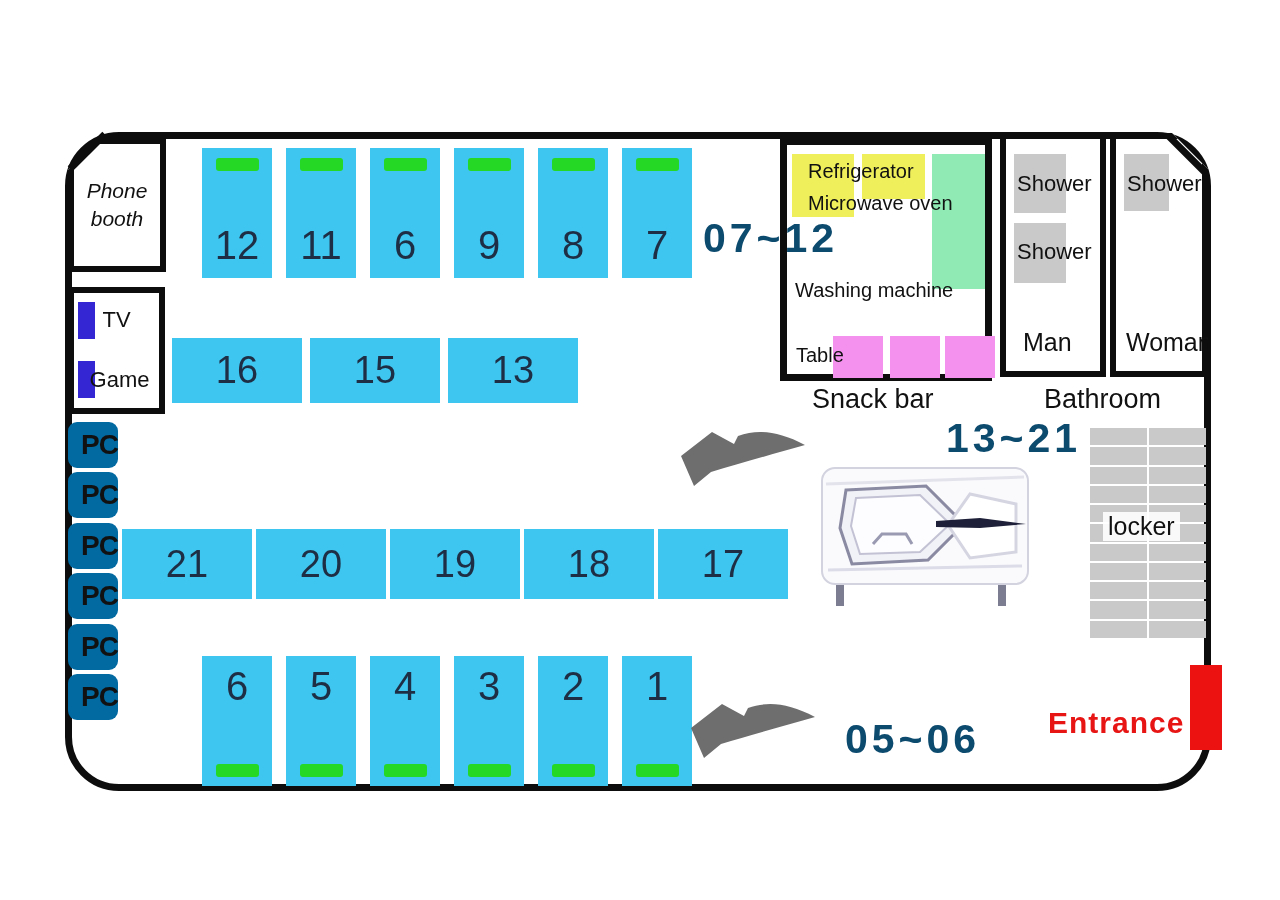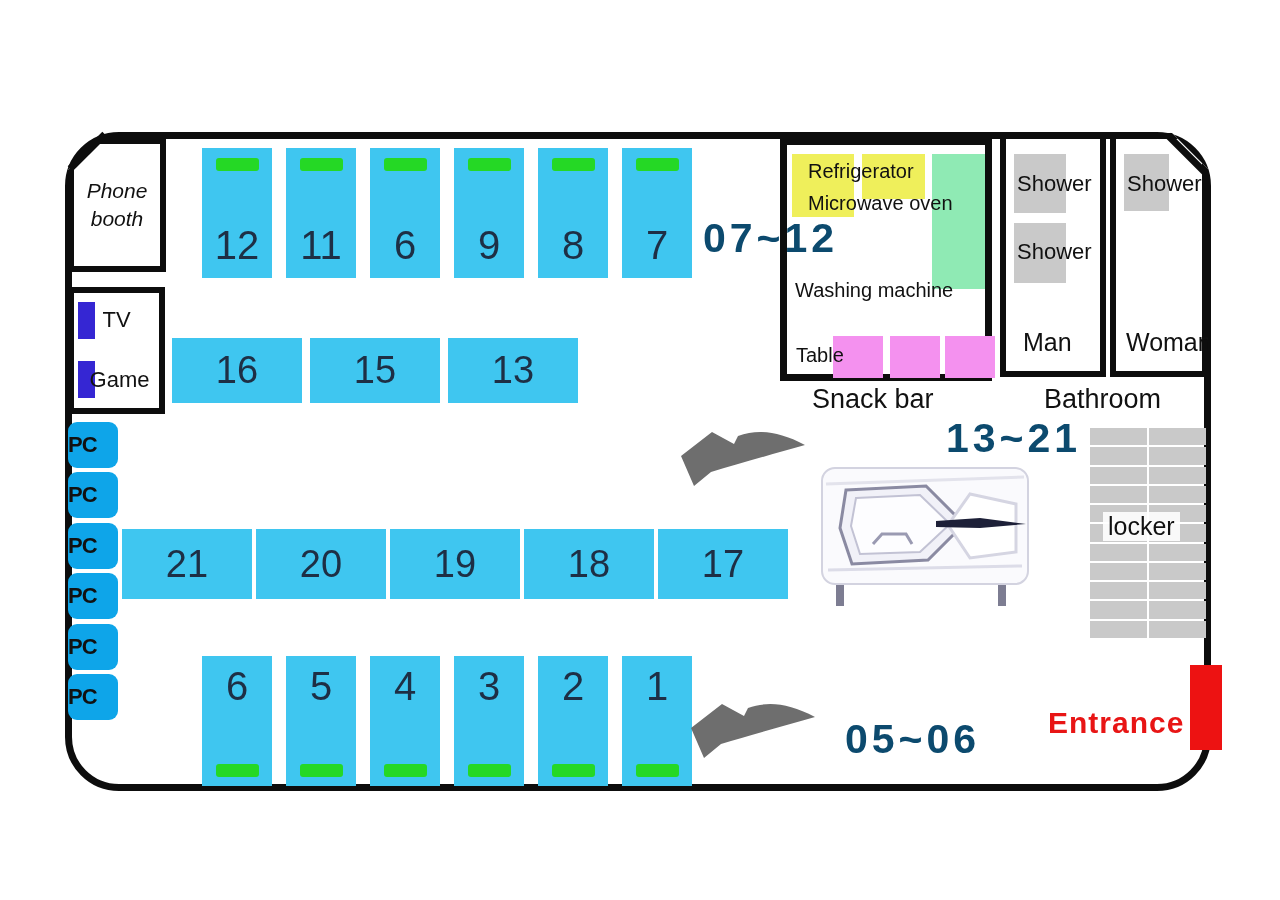--- a/index.html
+++ b/index.html
@@ -24,23 +24,23 @@
   .chamfer-tr{left:1160px;top:150px;width:52px;transform:rotate(45deg);}
 
   
   .tvgame{left:68px;top:287px;width:97px;height:127px;}
   .bluechip{position:absolute;width:17px;height:37px;background:#3526d3;}
   .tvgame .t1{left:4px;top:9px;} .tvgame .t2{left:4px;top:68px;}
   .tv-label{position:absolute;left:0;right:0;top:14px;text-align:center;font-size:22px;}
   .game-label{position:absolute;left:6px;right:0;top:74px;text-align:center;font-size:22px;}
 
   
-  .pc{left:68px;width:50px;height:46px;background:#0ea5e9;border-radius:9px;z-index:3;
-      display:flex;align-items:center;justify-content:flex-start;
-      font-size:22px;font-weight:700;letter-spacing:-1px;}
+  .pc{left:68px;width:50px;height:46px;background:#0369a1;border-radius:9px;z-index:3;
+      display:flex;align-items:center;justify-content:flex-end;
+      font-size:28px;font-weight:700;letter-spacing:-1px;}
 
   
   .bedrow{position:absolute;display:flex;z-index:2;}
   .bed{background:#3fc6f0;display:flex;flex-direction:column;align-items:center;
        color:#1e2f45;}
   .bed-v{width:70px;height:130px;}
   .bed-h{width:130px;display:flex;align-items:center;justify-content:center;}
   .row-top{left:202px;top:148px;gap:14px;}
   .row-mid1{left:172px;top:338px;gap:8px;}
   .row-mid1 .bed-h{height:65px;}

